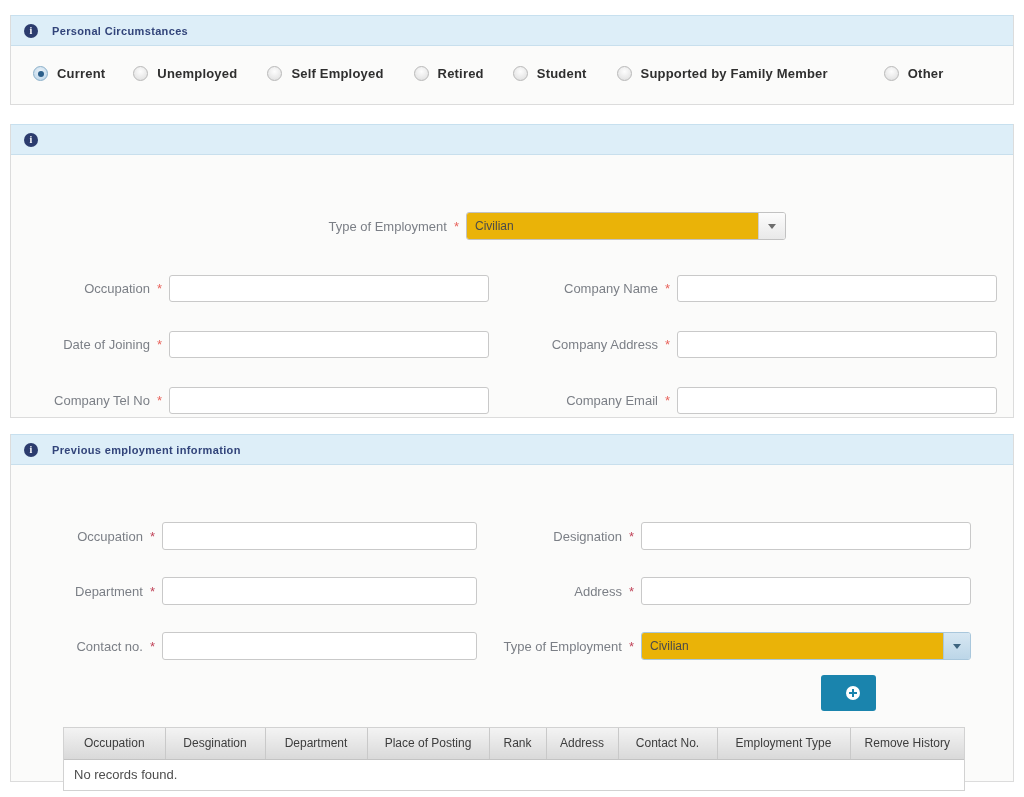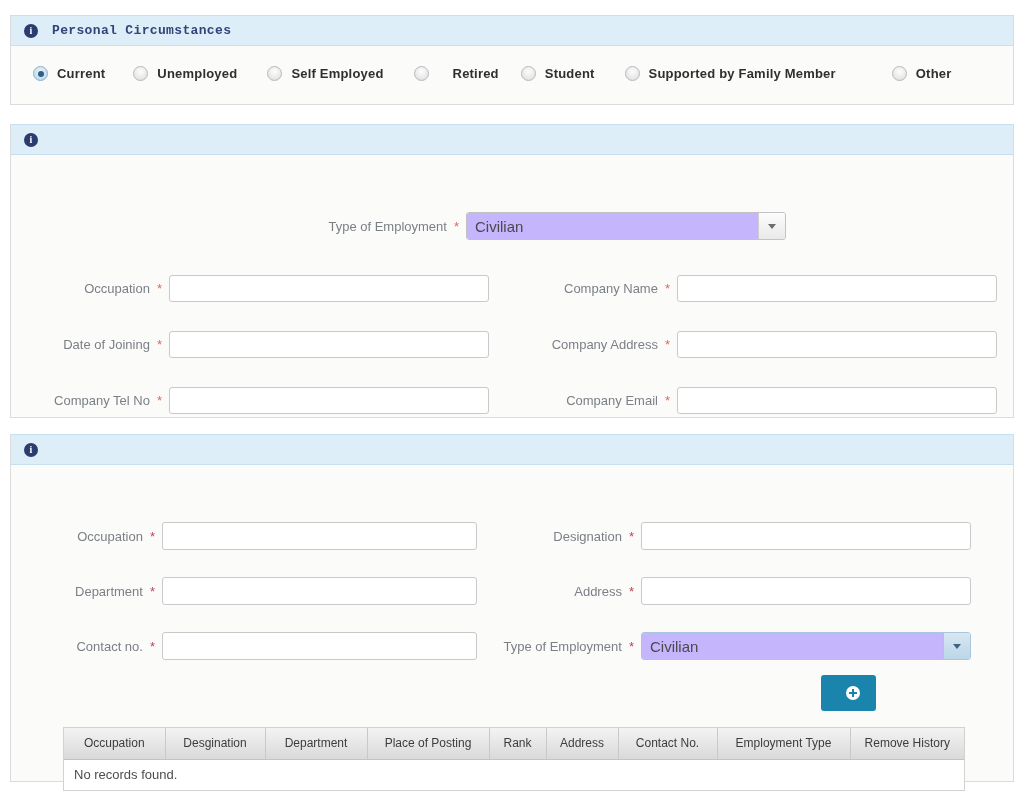--- a/index.html
+++ b/index.html
@@ -31,26 +31,25 @@
     height: 31px;
     background: #ddeef8;
     border-top: 1px solid #c7e0ef;
     border-bottom: 1px solid #c8dfed;
     display: flex;
     align-items: center;
     padding-left: 13px;
     box-sizing: border-box;
   }
   .panel-title {
-    font-size: 13px;
+    font-size: 11px;
     font-weight: bold;
     color: #32447a;
     letter-spacing: .35px;
     margin-left: 14px;
-    font-family: Liberation Mono, monospace;
   }
   .panel-body {
     background: #fbfbfa;
   }
 
   
   .info-icon {
     width: 14px;
     height: 14px;
     border-radius: 50%;
@@ -159,23 +158,23 @@
     border: 1px solid #c2c2c2;
     border-radius: 3px;
     background: #ffffff;
     overflow: hidden;
   }
   .sel-val {
     flex: 1 1 auto;
     display: flex;
     align-items: center;
     padding-left: 8px;
-    font-size: 15px;
+    font-size: 12px;
     color: #4a4a4a;
-    background: #c4b5fd;
+    background: #eab308;
   }
   .sel-btn {
     width: 26px;
     flex: 0 0 26px;
     background: linear-gradient(to bottom, #fcfcfc 0%, #e9e9e9 100%);
     border-left: 1px solid #cfcfcf;
     display: flex;
     align-items: center;
     justify-content: center;
   }
@@ -283,21 +282,21 @@
           <span class="radio-label">Current</span>
         </div>
         <div class="radio-item" style="margin-right: 30px;">
           <span class="radio-dot"></span>
           <span class="radio-label">Unemployed</span>
         </div>
         <div class="radio-item" style="margin-right: 30px;">
           <span class="radio-dot"></span>
           <span class="radio-label">Self Employed</span>
         </div>
-        <div class="radio-item" style="margin-right: 22px; gap: 15px;">
+        <div class="radio-item" style="margin-right: 29px;">
           <span class="radio-dot"></span>
           <span class="radio-label">Retired</span>
         </div>
         <div class="radio-item" style="margin-right: 30px;">
           <span class="radio-dot"></span>
           <span class="radio-label">Student</span>
         </div>
         <div class="radio-item" style="margin-right: 56px;">
           <span class="radio-dot"></span>
           <span class="radio-label">Supported by Family Member</span>
@@ -361,20 +360,21 @@
       <input class="finput" style="width: 320px;" placeholder="">
     </div>
   </div>
 </div>
 
 <div class="panel" id="panel-previous" style="top:434px;height:348px;">
   <div class="panel-head">
     <span class="info-icon">
         <span>i</span>
       </span>
+    <span class="panel-title">Previous employment information</span>
   </div>
   <div class="panel-body form-area" style="height:315px;position:relative;">
 
     <div class="frow" style="top:57px;left:0px;width:466px;justify-content:flex-end;">
       <span class="flabel">Occupation</span>
       <span class="req dark">*</span>
       <input class="finput tall" style="width: 315px;" placeholder="">
     </div>
     <div class="frow" style="top:112px;left:0px;width:466px;justify-content:flex-end;">
       <span class="flabel">Department</span>

